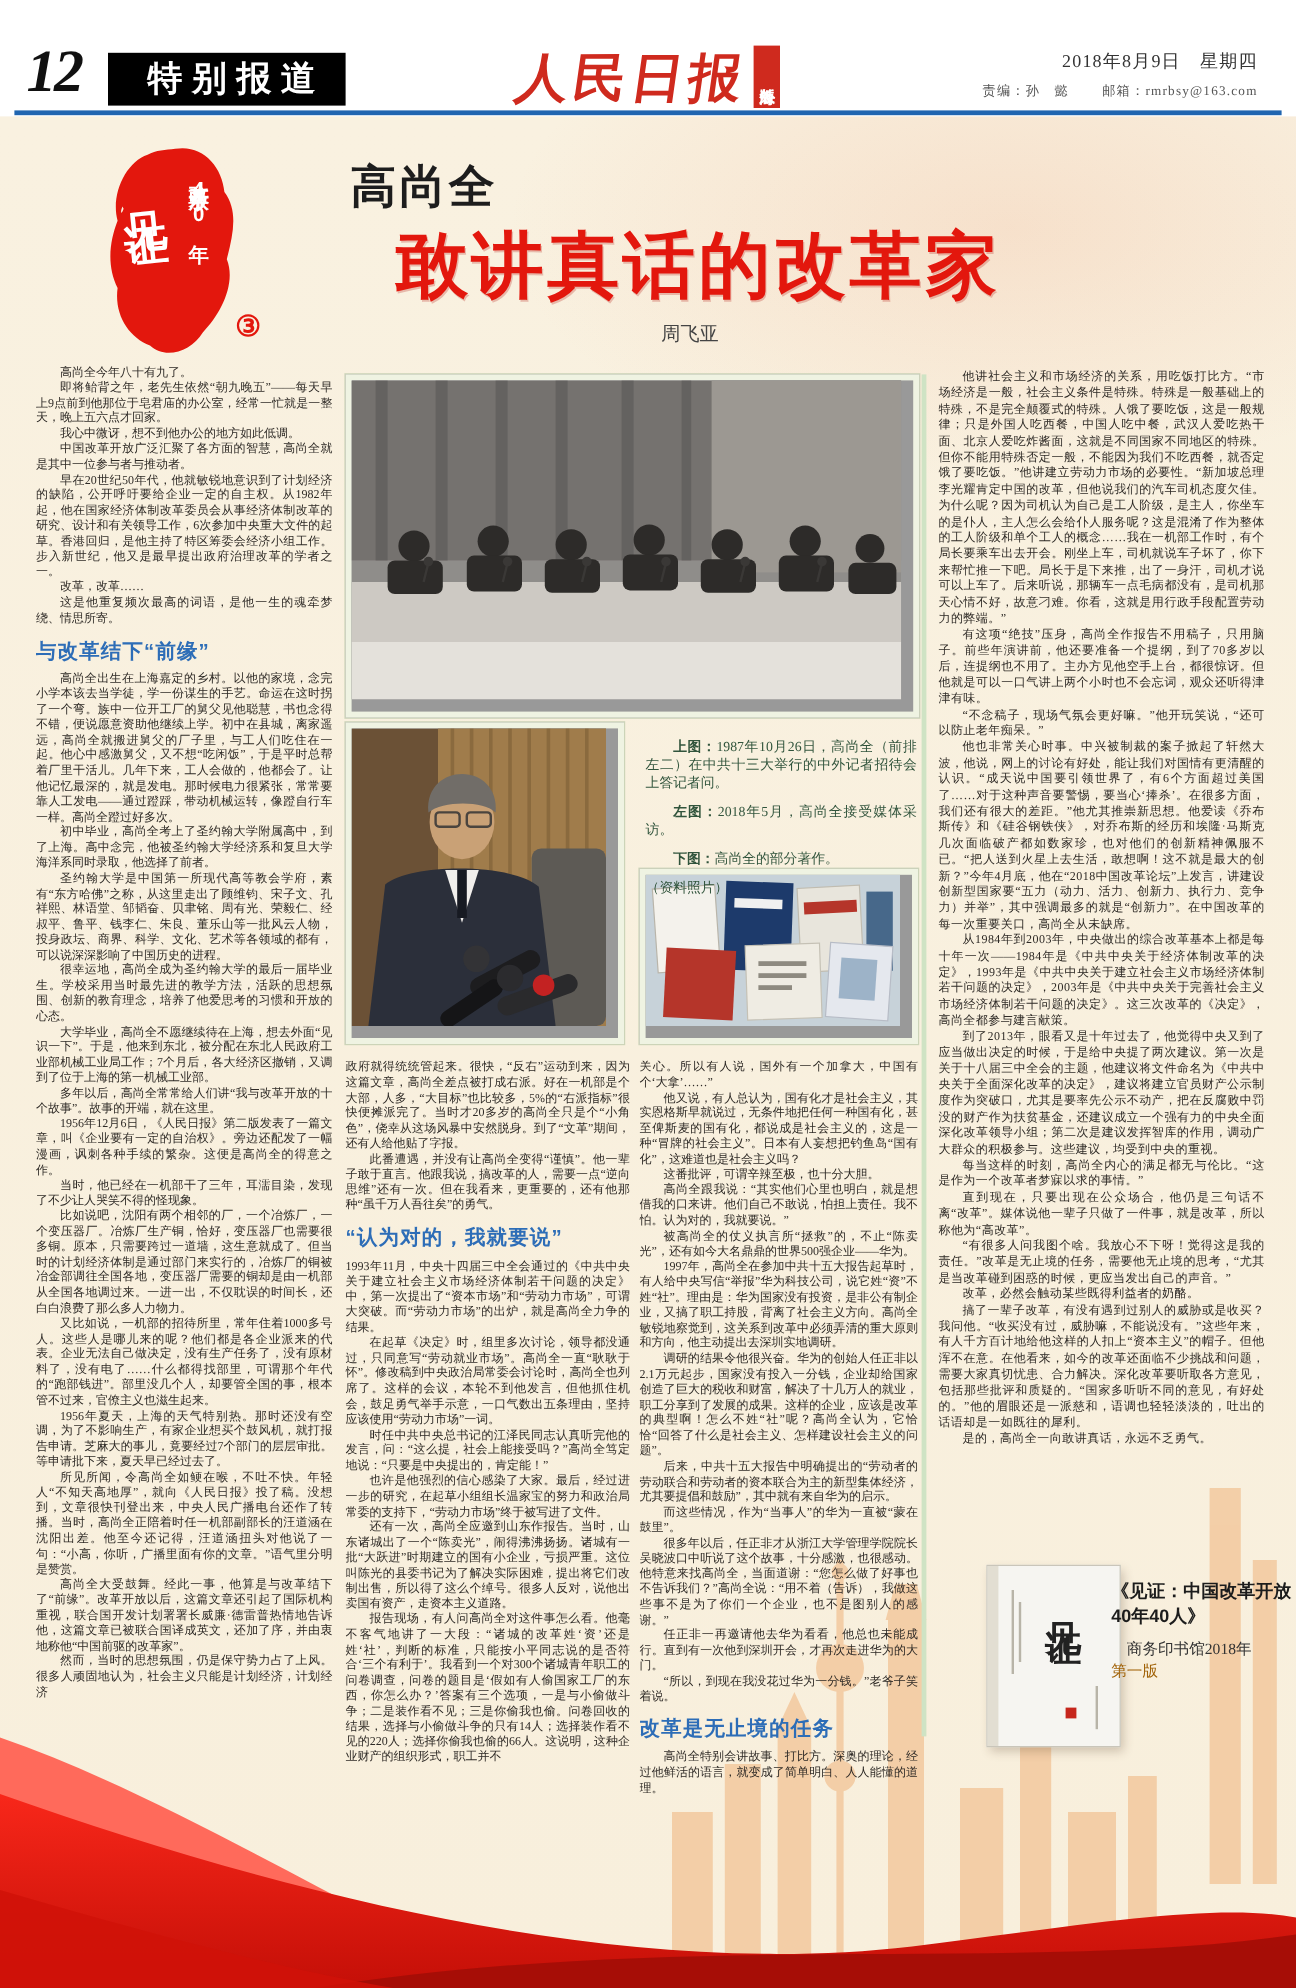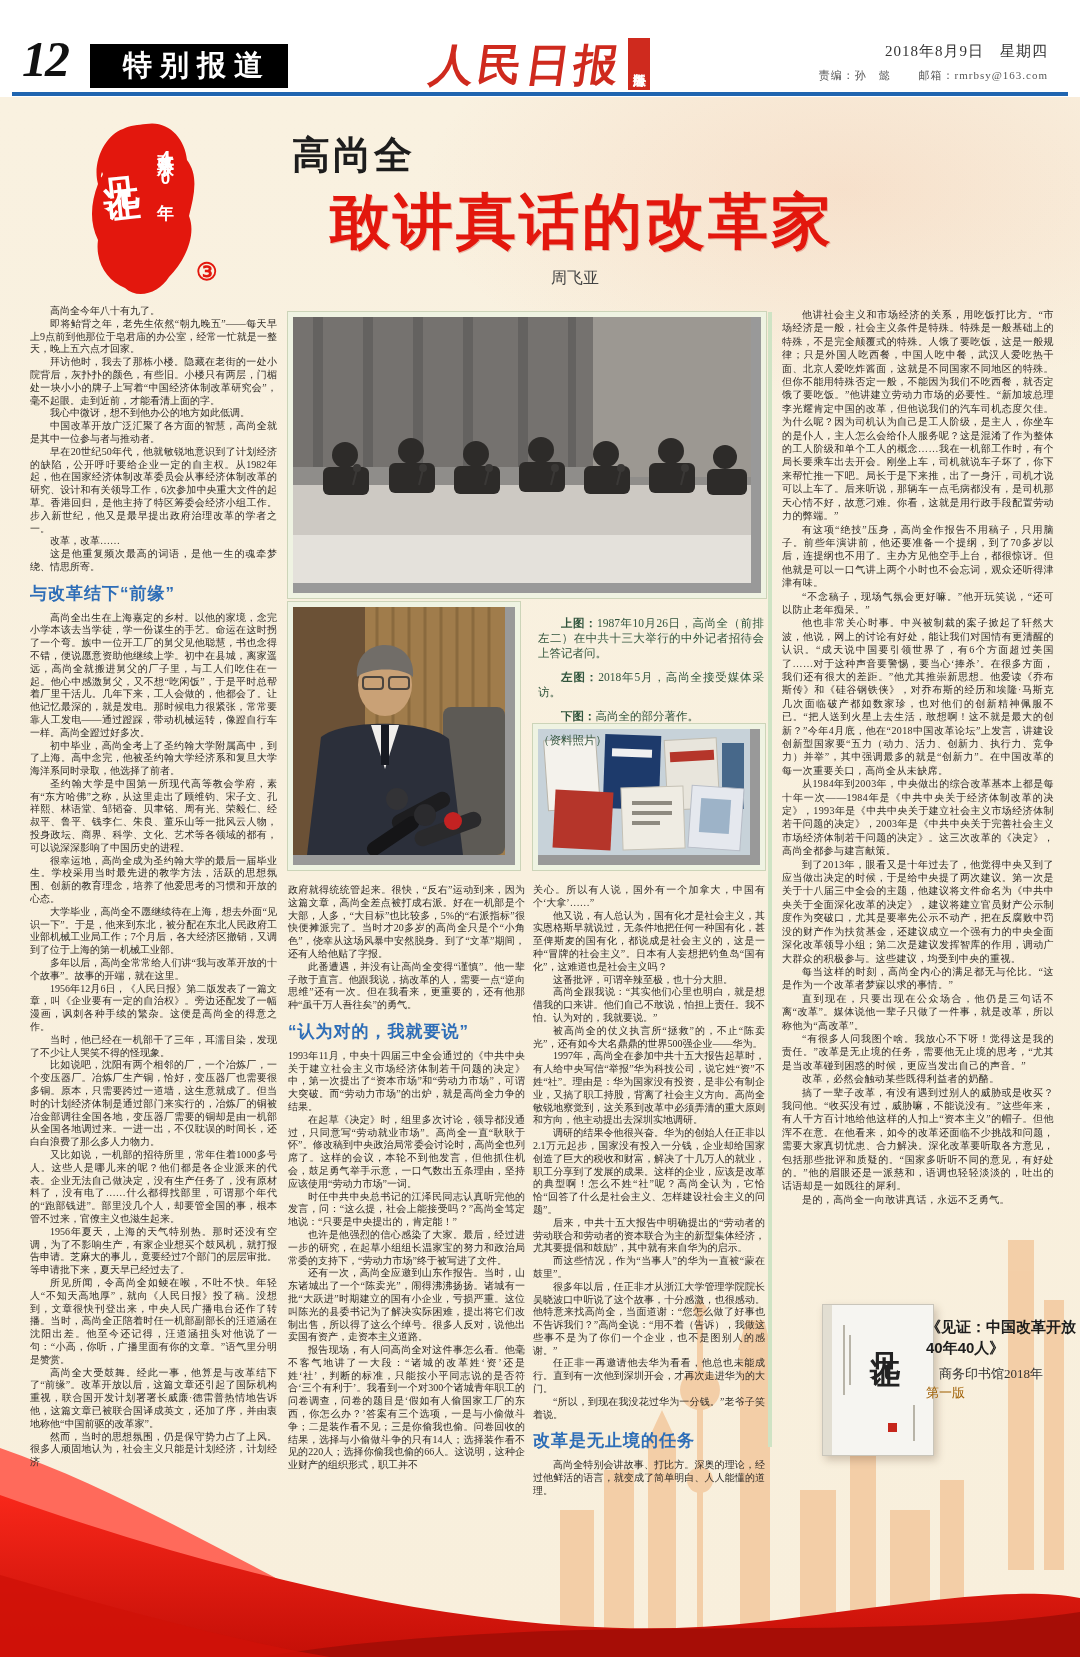--- a/index.html
+++ b/index.html
@@ -263,21 +263,20 @@
     <p><span class="cap-label">上图：</span><span>1987年10月26日，高尚全（前排左二）在中共十三大举行的中外记者招待会上答记者问。</span></p>
     <p><span class="cap-label">左图：</span><span>2018年5月，高尚全接受媒体采访。</span></p>
     <p><span class="cap-label">下图：</span><span>高尚全的部分著作。</span></p>
     <p class="cap-credit">（资料照片）</p>
   </div>
 
   <div class="col" id="col-left">
     <div>
         <p class="para">高尚全今年八十有九了。</p>
         <p class="para">即将鲐背之年，老先生依然“朝九晚五”——每天早上9点前到他那位于皂君庙的办公室，经常一忙就是一整天，晚上五六点才回家。</p>
-        <p class="para">拜访他时，我去了那栋小楼。隐藏在老街的一处小院背后，灰扑扑的颜色，有些旧。小楼只有两层，门楣处一块小小的牌子上写着“中国经济体制改革研究会”，毫不起眼。走到近前，才能看清上面的字。</p>
         <p class="para">我心中微讶，想不到他办公的地方如此低调。</p>
         <p class="para">中国改革开放广泛汇聚了各方面的智慧，高尚全就是其中一位参与者与推动者。</p>
         <p class="para">早在20世纪50年代，他就敏锐地意识到了计划经济的缺陷，公开呼吁要给企业一定的自主权。从1982年起，他在国家经济体制改革委员会从事经济体制改革的研究、设计和有关领导工作，6次参加中央重大文件的起草。香港回归，是他主持了特区筹委会经济小组工作。步入新世纪，他又是最早提出政府治理改革的学者之一。</p>
         <p class="para">改革，改革……</p>
         <p class="para">这是他重复频次最高的词语，是他一生的魂牵梦绕、情思所寄。</p>
       </div>
     <div class="col-heading">与改革结下“前缘”</div>
     <div>
         <p class="para">高尚全出生在上海嘉定的乡村。以他的家境，念完小学本该去当学徒，学一份谋生的手艺。命运在这时拐了一个弯。族中一位开工厂的舅父见他聪慧，书也念得不错，便说愿意资助他继续上学。初中在县城，离家遥远，高尚全就搬进舅父的厂子里，与工人们吃住在一起。他心中感激舅父，又不想“吃闲饭”，于是平时总帮着厂里干活儿。几年下来，工人会做的，他都会了。让他记忆最深的，就是发电。那时候电力很紧张，常常要靠人工发电——通过蹬踩，带动机械运转，像蹬自行车一样。高尚全蹬过好多次。</p>
         <p class="para">初中毕业，高尚全考上了圣约翰大学附属高中，到了上海。高中念完，他被圣约翰大学经济系和复旦大学海洋系同时录取，他选择了前者。</p>

